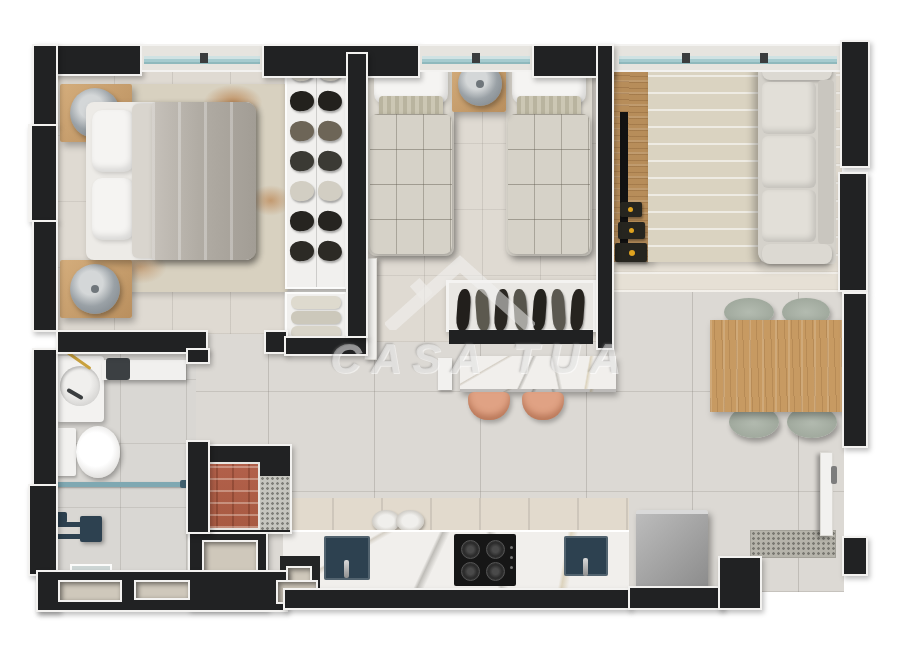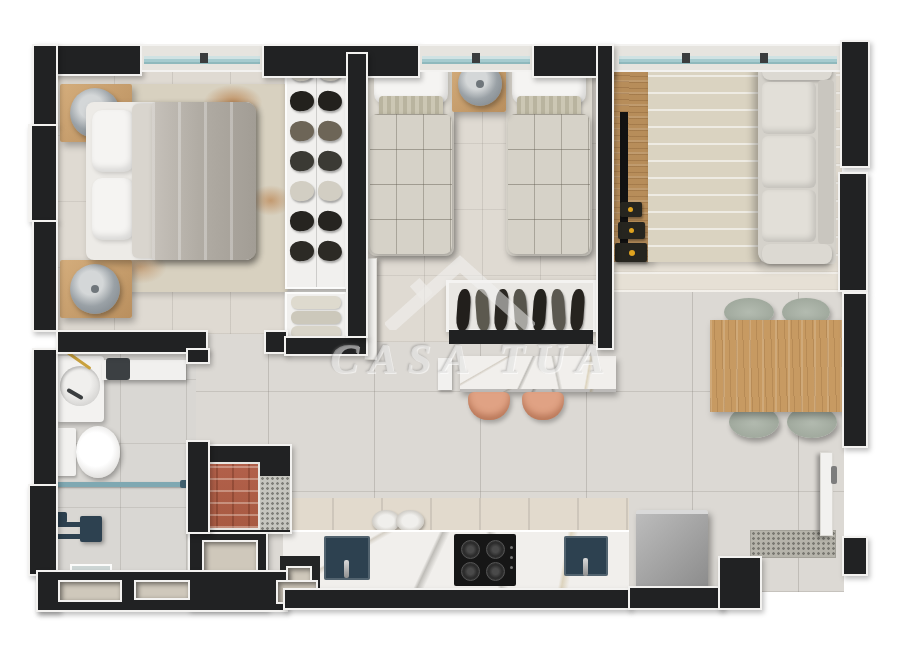--- a/index.html
+++ b/index.html
@@ -72,21 +72,21 @@
      repeating-linear-gradient(0deg, transparent 0 34px, rgba(95,90,78,.45) 34px 35px),
      repeating-linear-gradient(90deg, transparent 0 26px, rgba(95,90,78,.38) 26px 27px),
      var(--twin_quilt);
      border-radius:8px;box-shadow:2px 3px 6px rgba(0,0,0,.25);}
 
   .burner{position:absolute;width:17px;height:17px;border-radius:50%;
      background:radial-gradient(circle, #4a4a4a 0 25%, #2b2b2b 55%, #3c3c3c 100%);
      border:1px solid #555;}
 
   
-  #watermark{z-index:9;pointer-events:none;opacity:.6;font-family:Liberation Serif, serif;}
+  #watermark{z-index:9;pointer-events:none;opacity:.6;}
   #wm-text{font-size:43px;font-weight:bold;font-style:italic;letter-spacing:10px;
      color:rgba(225,225,225,.85);white-space:nowrap;
      text-shadow:1px 1px 0 rgba(255,255,255,.9), -1px -1px 2px rgba(110,110,110,.6);}
 </style>
 </head>
 <body>
 
 <div id="canvas">
 
   <div class="abs floor-main" style="left:56px;top:288px;width:788px;height:304px;"></div>

